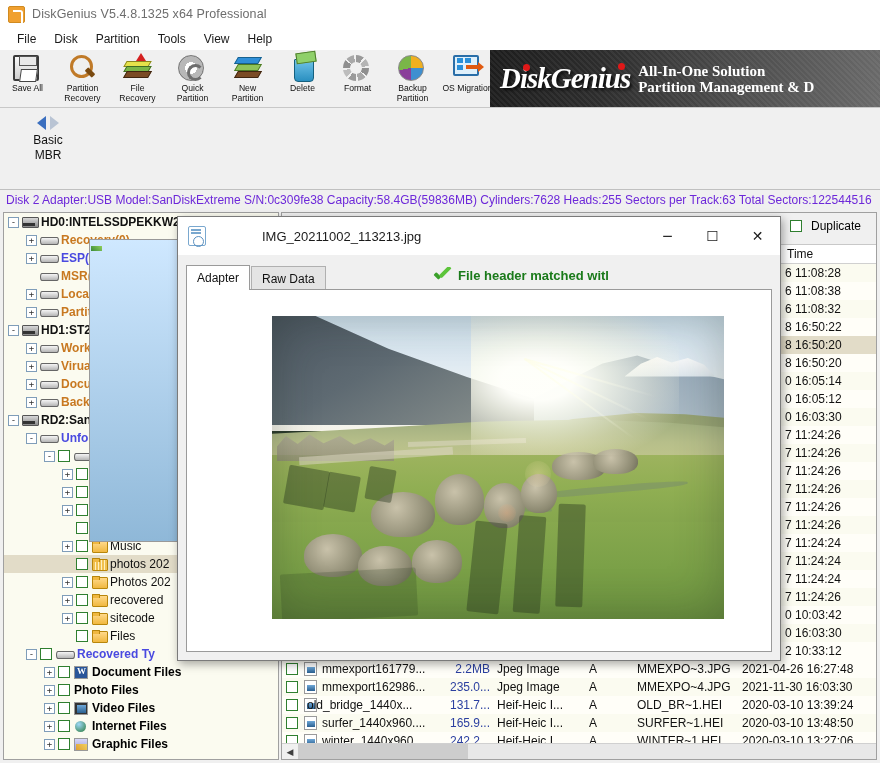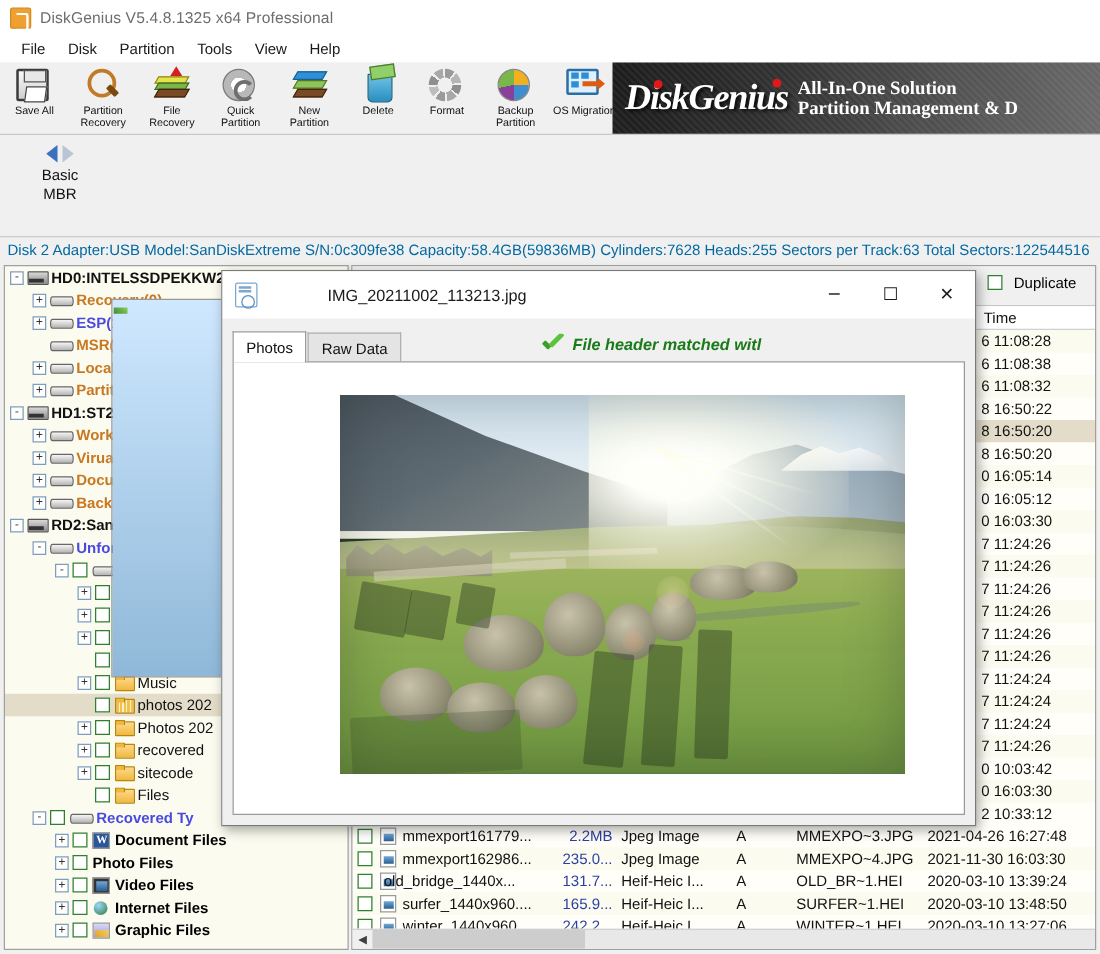--- a/index.html
+++ b/index.html
@@ -126,21 +126,21 @@
   .partbar-wrap{position:absolute;left:90px;top:5px;right:0;height:72px;}
   .partbar-top{height:18px;background:linear-gradient(#5a3fe0,#4a5fe8);border:1px solid #3a2fc0;border-bottom:none;}
   .partbar{
     height:54px;margin-top:-1px;border:3px solid #e8118f;
     background:linear-gradient(#a9c7f5 0%,#5ab4f0 30%,#3fd8f8 70%,#38e0ff 100%);
     display:flex;flex-direction:column;align-items:center;justify-content:center;
     font-weight:bold;font-size:12px;color:#111;line-height:15px;position:relative;
   }
   .diskinfo{
     position:absolute;left:0;top:190px;width:880px;height:20px;
-    background:#f0f0f0;font-size:12px;color:#0369a1;display:flex;align-items:center;
+    background:#f0f0f0;font-size:12px;color:#6d28d9;display:flex;align-items:center;
     padding-left:6px;white-space:nowrap;overflow:hidden;
   }
 
   
   .tree-panel{
     position:absolute;left:3px;top:212px;width:276px;height:548px;
     background:#fbfbf0;border:1px solid #a0a0a0;overflow:hidden;
   }
   .tree-scroll{position:absolute;left:0;top:0;width:100%;height:100%;}
   .tnode{display:flex;align-items:center;height:18px;padding-left:4px;white-space:nowrap;font-size:12px;}
@@ -234,21 +234,21 @@
     font-size:14px;color:#1a1a1a;font-family:"DejaVu Sans",sans-serif;}
   .dlg-body{position:absolute;left:0;top:38px;width:100%;bottom:0;background:#f0f0f0;}
   .tabrow{position:absolute;left:8px;top:10px;display:flex;align-items:flex-end;}
   .tab{
     padding:5px 10px 4px;font-size:12px;color:#111;background:#e4e4e4;
     border:1px solid #b0b0b0;border-bottom:none;margin-right:1px;
   }
   .tab.active{background:#fff;border-color:#9a9a9a;padding-bottom:5px;position:relative;z-index:2;}
   .hdr-match{
     position:absolute;left:255px;top:12px;display:flex;align-items:center;gap:6px;
-    font-size:13px;font-weight:bold;color:#1a7a1a;white-space:nowrap;overflow:hidden;width:265px;font-style:italic;
+    font-size:13px;font-weight:bold;color:#1a7a1a;white-space:nowrap;overflow:hidden;width:265px;
   }
   .check-ico{width:19px;height:16px;position:relative;flex:none;}
   .check-ico::before{content:"";position:absolute;left:1px;top:7px;width:7px;height:3.5px;background:#3aa02a;transform:rotate(45deg);border-radius:1px;}
   .check-ico::after{content:"";position:absolute;left:5px;top:3px;width:14px;height:3.5px;background:#5cc43a;transform:rotate(-45deg);border-radius:1px;}
   .preview-area{
     position:absolute;left:8px;top:34px;right:8px;bottom:8px;background:#fff;
     border:1px solid #9a9a9a;overflow:hidden;
   }
   .photo{
     position:absolute;left:85px;top:26px;width:452px;height:303px;overflow:hidden;
@@ -731,21 +731,21 @@
       <div class="dlg-ico"></div>
       <div class="dlg-name">IMG_20211002_113213.jpg</div>
       <div class="dlg-btns">
         <div class="dlg-btn">─</div>
         <div class="dlg-btn">☐</div>
         <div class="dlg-btn close">✕</div>
       </div>
     </div>
     <div class="dlg-body">
       <div class="tabrow">
-        <div class="tab active">Photos</div>
+        <div class="tab active">Adapter</div>
         <div class="tab">Raw Data</div>
       </div>
       <div class="hdr-match">
         <span class="check-ico"></span>
         <span>File header matched witl</span>
       </div>
       <div class="preview-area">
         <div class="photo">
           <div class="sky"></div>
           <div class="mtn-r"></div>

